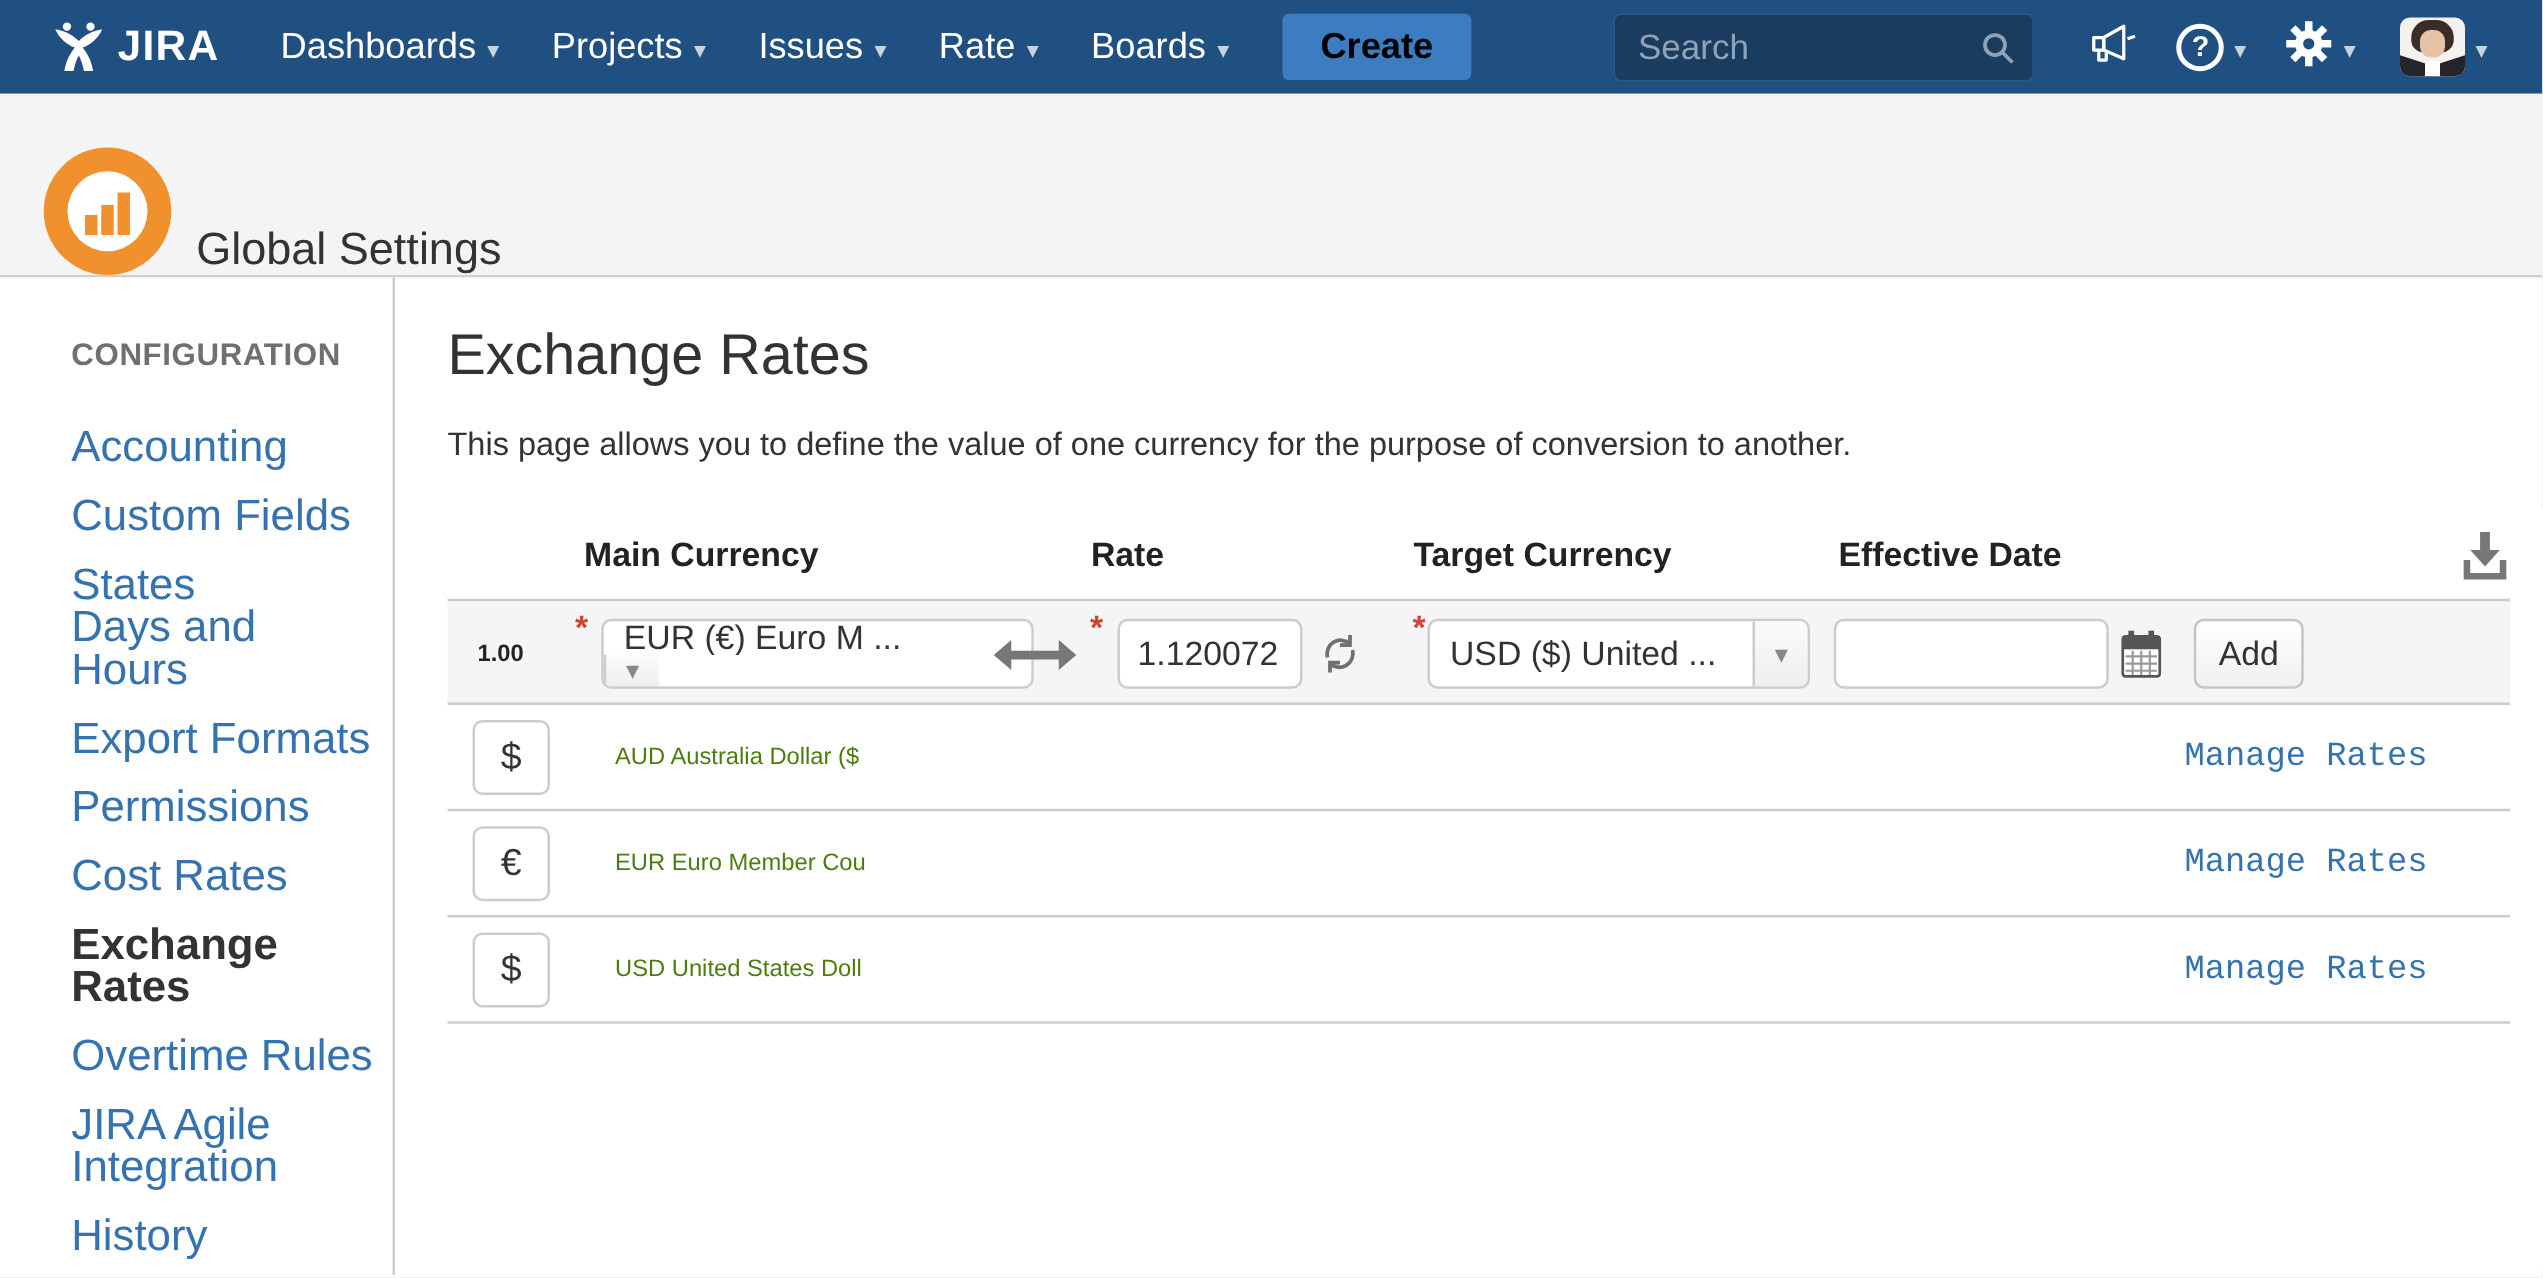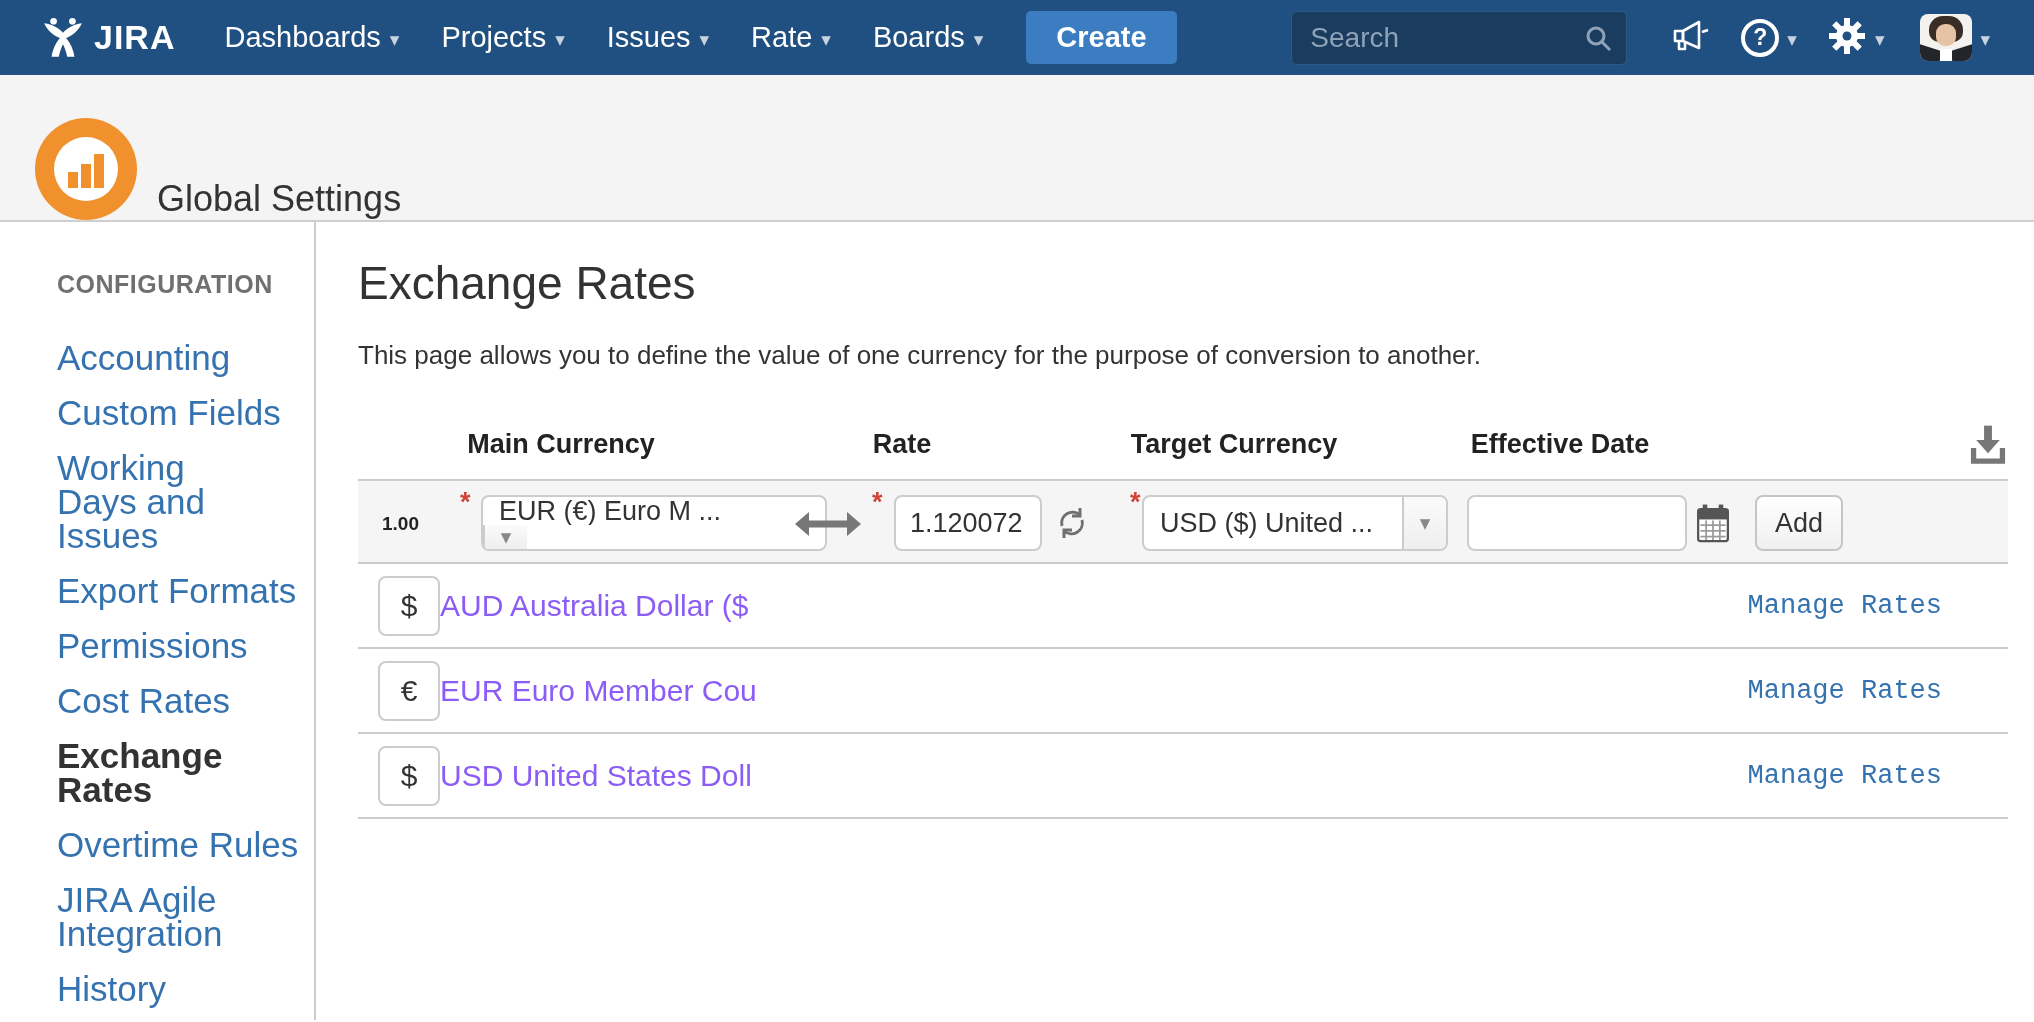--- a/index.html
+++ b/index.html
@@ -18,21 +18,21 @@
   .brand svg { display:block; }
   .brand-text { font-size:34px; font-weight:bold; letter-spacing:1px; }
   .nav-menu { display:flex; align-items:center; margin-left:28px; }
   .nav-item {
     display:flex; align-items:center; gap:9px; padding:0 21px; height:89px;
     font-size:29px; cursor:pointer; white-space:nowrap;
   }
   .nav-caret { font-size:19px; color:rgba(255,255,255,.75); margin-top:4px; }
   .create-btn {
     margin-left:22px; height:53px; padding:0 30px; border:none; border-radius:5px;
-    background:#3b7dc0; color:#ffffff; font-size:29px; font-weight:bold;
+    background:#3b7dc0; color:#000000; font-size:29px; font-weight:bold;
     font-family:"Liberation Sans", sans-serif; cursor:pointer;
   }
   .nav-spacer { flex:1; }
   .search-wrap { position:relative; width:336px; height:54px; }
   .search-input {
     width:100%; height:100%; background:#1a3c5e; border:1px solid #2d5a85;
     border-radius:6px; color:#d7dfe8; font-size:28px; padding:0 56px 0 18px;
     font-family:"Liberation Sans", sans-serif; outline:none;
   }
   .search-input::placeholder { color:#8fa3b8; }
@@ -122,21 +122,21 @@
     border:2px solid #c5c5c5; border-radius:8px; background:linear-gradient(#ffffff,#f0f0f0);
     font-size:27px; color:#333; font-family:"Liberation Sans", sans-serif; cursor:pointer;
   }
 
   .cur-row { position:relative; height:85px; border-bottom:2px solid #cccccc; display:flex; align-items:center; }
   .cur-symbol {
     margin-left:20px; width:62px; height:60px; border:2px solid #ccc; border-radius:8px;
     background:#fff; display:flex; align-items:center; justify-content:center;
     font-size:30px; color:#333; flex-shrink:0;
   }
-  .cur-name { font-size:30px; color:#8b5cf6; white-space:nowrap; overflow:hidden; max-width:900px; }
+  .cur-name { margin-left:52px; font-size:19px; color:#4d7c0f; white-space:nowrap; overflow:hidden; max-width:900px; }
   .manage-link { position:absolute; right:66px; font-size:27px; color:#3572b0; text-decoration:none; cursor:pointer;font-family:Liberation Mono, monospace; }
 </style>
 </head>
 <body>
 
 <div class="screen">
 
   <div class="navbar">
     <div class="brand">
       <span>
@@ -239,21 +239,21 @@
       </div>
     </div>
     <div class="page-title">Global Settings</div>
   </div>
 
   <div class="body-wrap">
     <div class="sidebar">
       <div class="side-section">CONFIGURATION</div>
       <a class="side-item">Accounting</a>
       <a class="side-item">Custom Fields</a>
-      <a class="side-item narrow">Working Days and Issues</a>
+      <a class="side-item narrow">States Days and Hours</a>
       <a class="side-item">Export Formats</a>
       <a class="side-item">Permissions</a>
       <a class="side-item">Cost Rates</a>
       <a class="side-item narrow active">Exchange Rates</a>
       <a class="side-item">Overtime Rules</a>
       <a class="side-item narrow">JIRA Agile Integration</a>
       <a class="side-item">History</a>
     </div>
 
     <div class="main">

